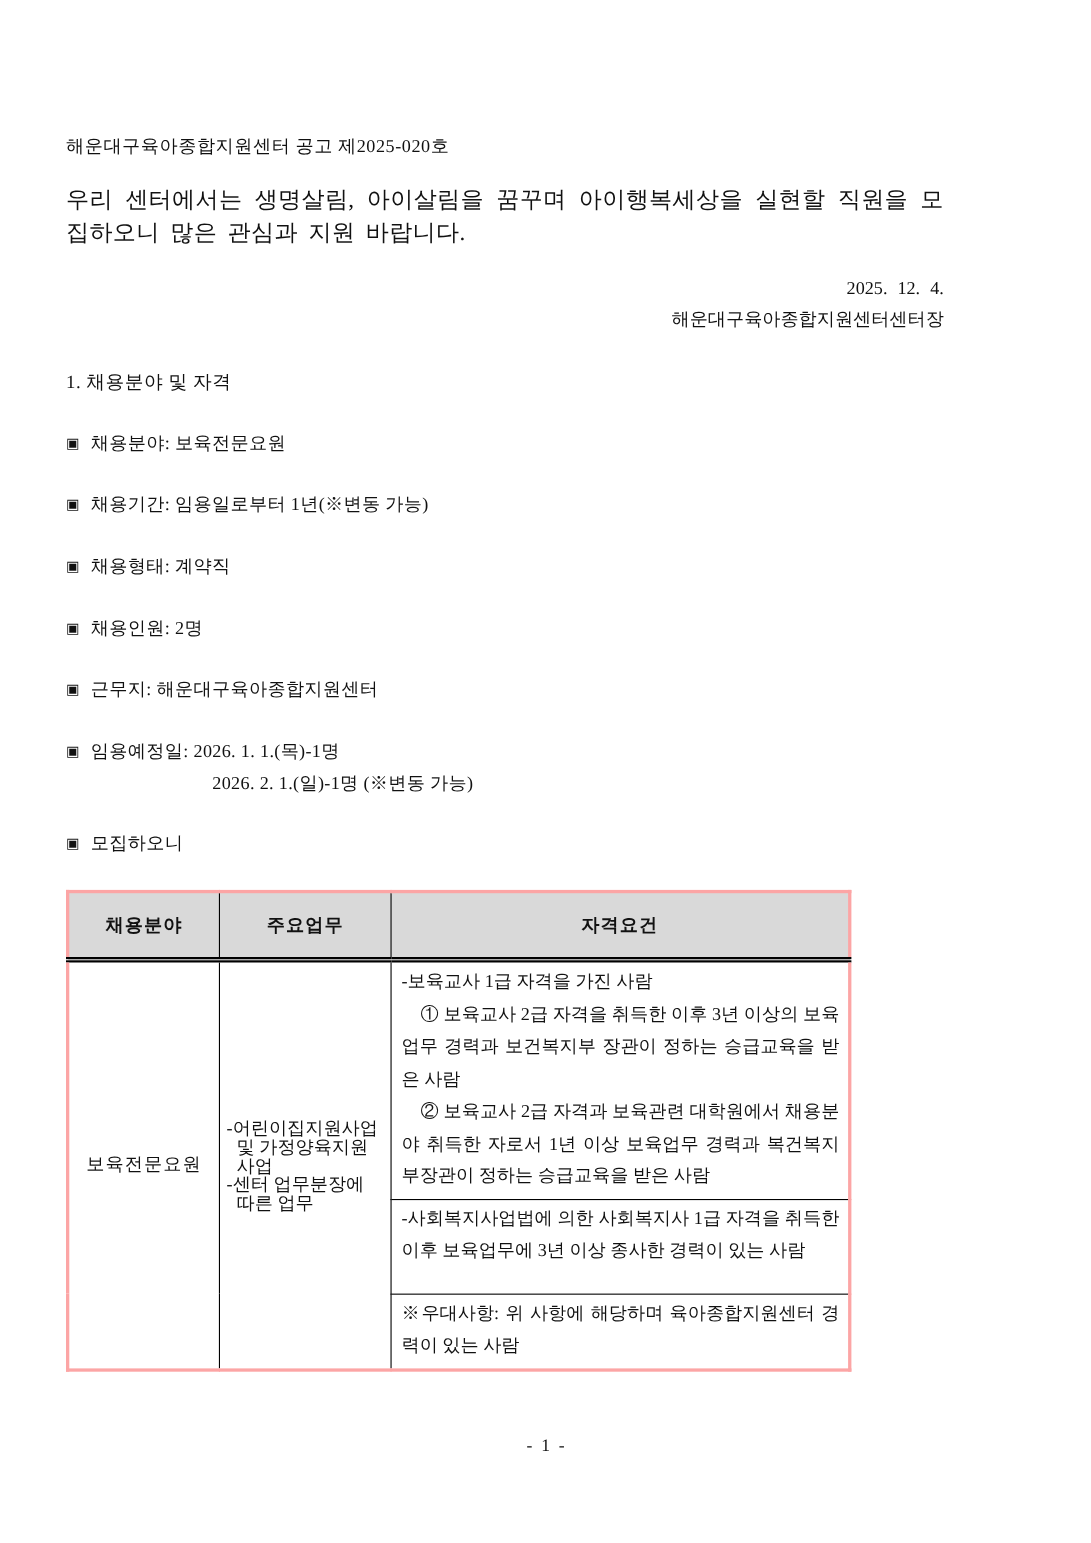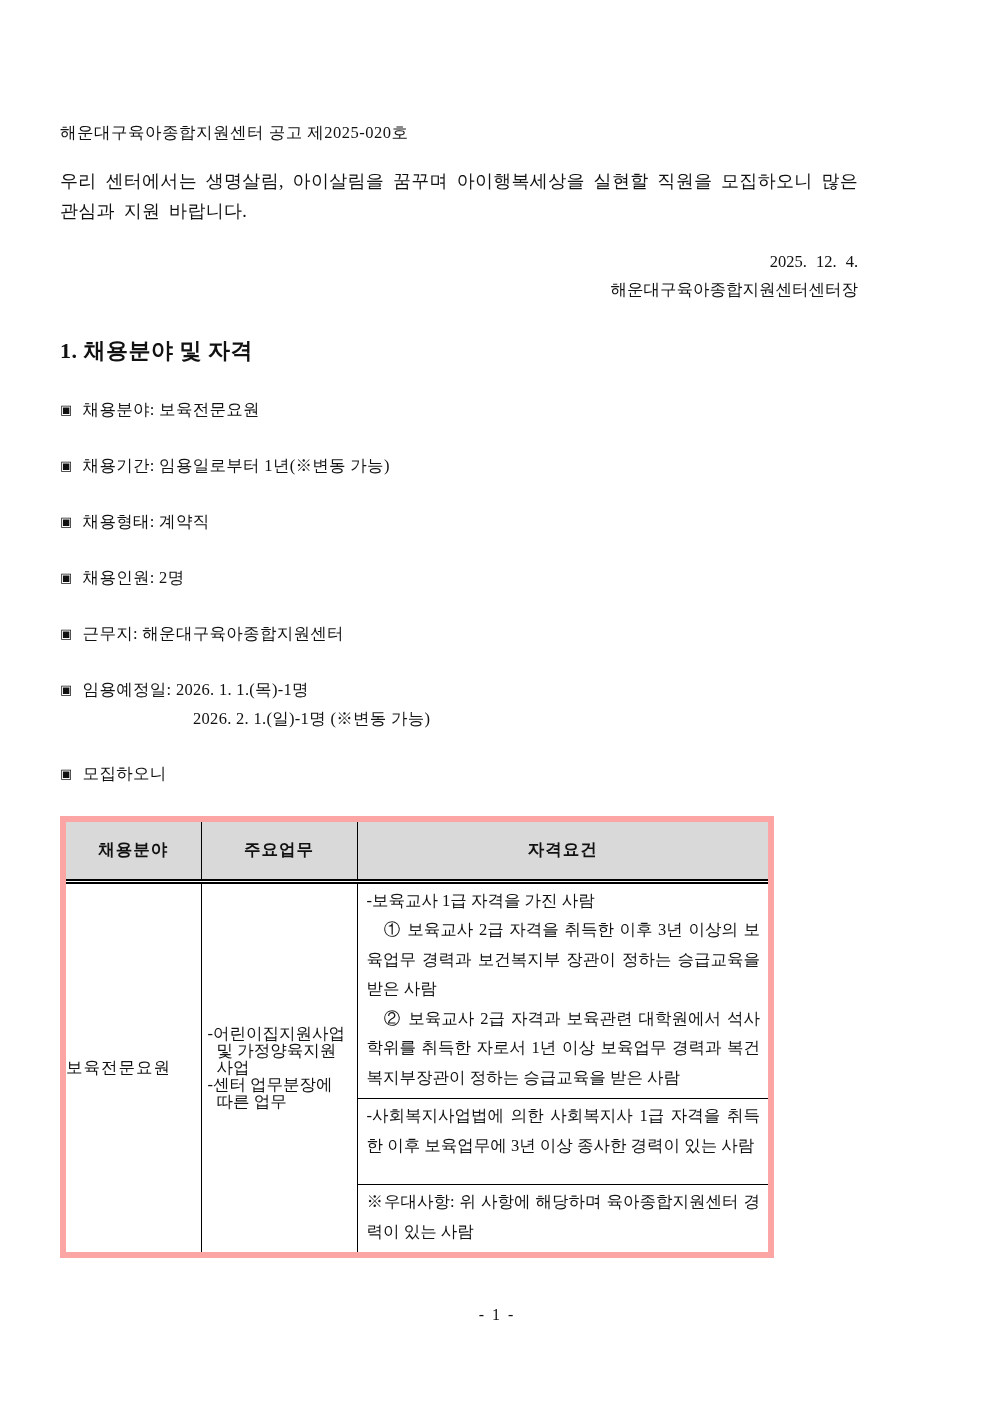--- a/index.html
+++ b/index.html
@@ -23,38 +23,38 @@
   .doc-title {
     margin-top: 34px;
     text-align: center;
     font-size: 28px;
     font-weight: bold;
     letter-spacing: 1px;
     word-spacing: 9px;
   }
   .intro {
     margin-top: 22px;
-    font-size: 18px;
+    font-size: 21px;
     line-height: 30px;
     text-align: justify;
     word-break: break-all;
     letter-spacing: 0.3px;
     word-spacing: 4px;
   }
   .date-block {
     margin-top: 22px;
     text-align: right;
     font-size: 16.5px;
     line-height: 28px;
   }
   .date-line { word-spacing: 5px; }
   .section-heading {
     margin-top: 32px;
-    font-size: 22px;
-    font-weight: bold;
+    font-size: 17px;
+    font-weight: normal;
     letter-spacing: 0.5px;
   }
   .bullet {
     margin-top: 33px;
     font-size: 16.5px;
     line-height: 22px;
     letter-spacing: 0.3px;
   }
   .bsym {
     font-size: 13px;
@@ -64,37 +64,37 @@
   }
   .bullet-cont {
     margin-top: 6px;
     padding-left: 133px;
   }
   table.qual-table {
     margin-top: 30px;
     width: 714px;
     table-layout: fixed;
     border-collapse: collapse;
-    border: 6px solid #fca5a5;
+    border: 3px solid #fca5a5;
   }
   .qual-table th, .qual-table td {
     border: 1px solid #000;
     font-size: 16.5px;
   }
   .qual-table thead th {
     background: #d9d9d9;
     font-weight: bold;
     height: 62px;
     text-align: center;
     vertical-align: middle;
     border-bottom: 5px double #000;
     letter-spacing: 1px;
   }
   td.job-cell {
-    text-align: left;
+    text-align: center;
     vertical-align: middle;
     letter-spacing: 1px;
   }
   td.duties-cell {
     vertical-align: middle;
     padding: 6px 5px 6px 6px;
     line-height: 17px;
   }
   .duty-line {
     padding-left: 0.55em;
@@ -184,21 +184,21 @@
     <tbody>
       <tr>
         <td class="job-cell" rowspan="3">보육전문요원</td>
         <td class="duties-cell" rowspan="3">
           <div class="duty-line">-어린이집지원사업 및 가정양육지원 사업</div>
           <div class="duty-line">-센터 업무분장에 따른 업무</div>
         </td>
         <td class="qual-cell qual-cell-1">
           <p class="qp">-보육교사 1급 자격을 가진 사람</p>
           <p class="qp num">① 보육교사 2급 자격을 취득한 이후 3년 이상의 보육업무 경력과 보건복지부 장관이 정하는 승급교육을 받은 사람</p>
-          <p class="qp num">② 보육교사 2급 자격과 보육관련 대학원에서 석사학위를 취득한 자로서 1년 이상 보육업무 경력과 복건복지부장관이 정하는 승급교육을 받은 사람</p>
+          <p class="qp num">② 보육교사 2급 자격과 보육관련 대학원에서 채용분야 취득한 자로서 1년 이상 보육업무 경력과 복건복지부장관이 정하는 승급교육을 받은 사람</p>
         </td>
       </tr>
       <tr>
         <td class="qual-cell qual-cell-2">-사회복지사업법에 의한 사회복지사 1급 자격을 취득한 이후 보육업무에 3년 이상 종사한 경력이 있는 사람</td>
       </tr>
       <tr>
         <td class="qual-cell qual-cell-3">※우대사항: 위 사항에 해당하며 육아종합지원센터 경력이 있는 사람</td>
       </tr>
     </tbody>
   </table>

